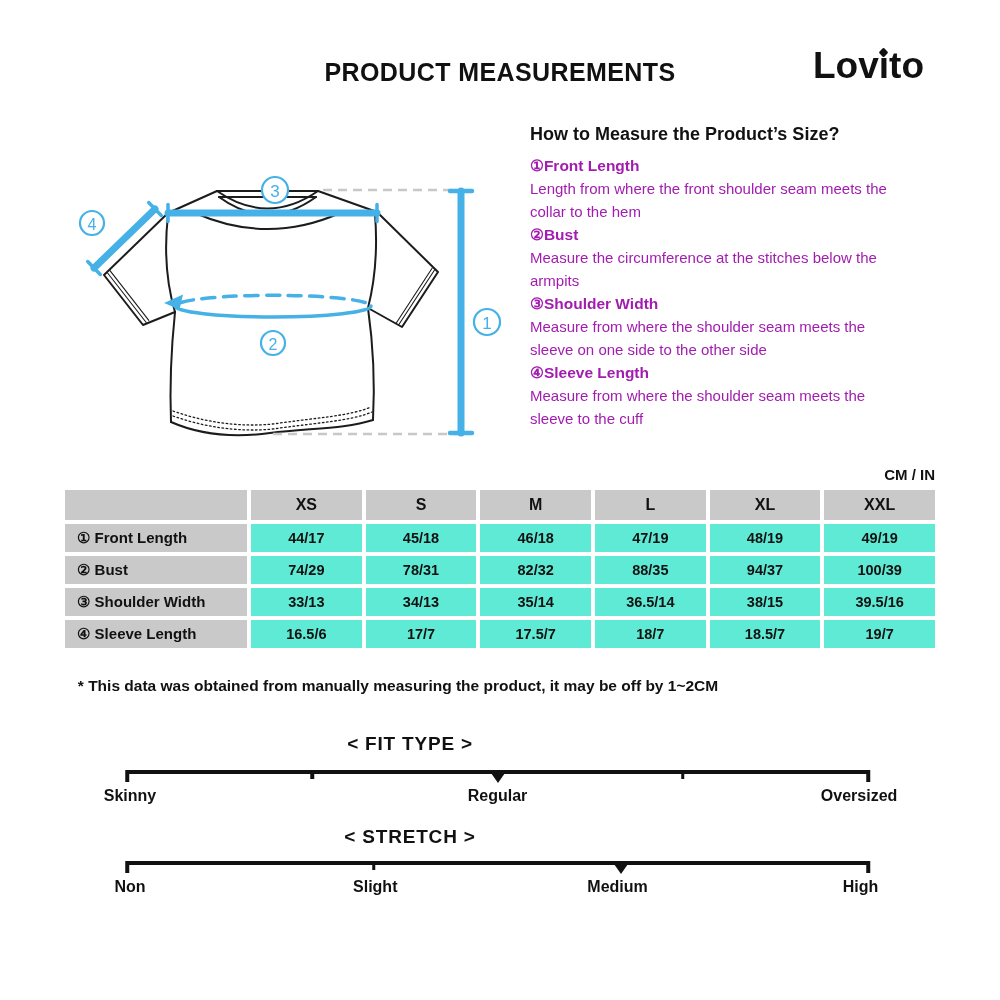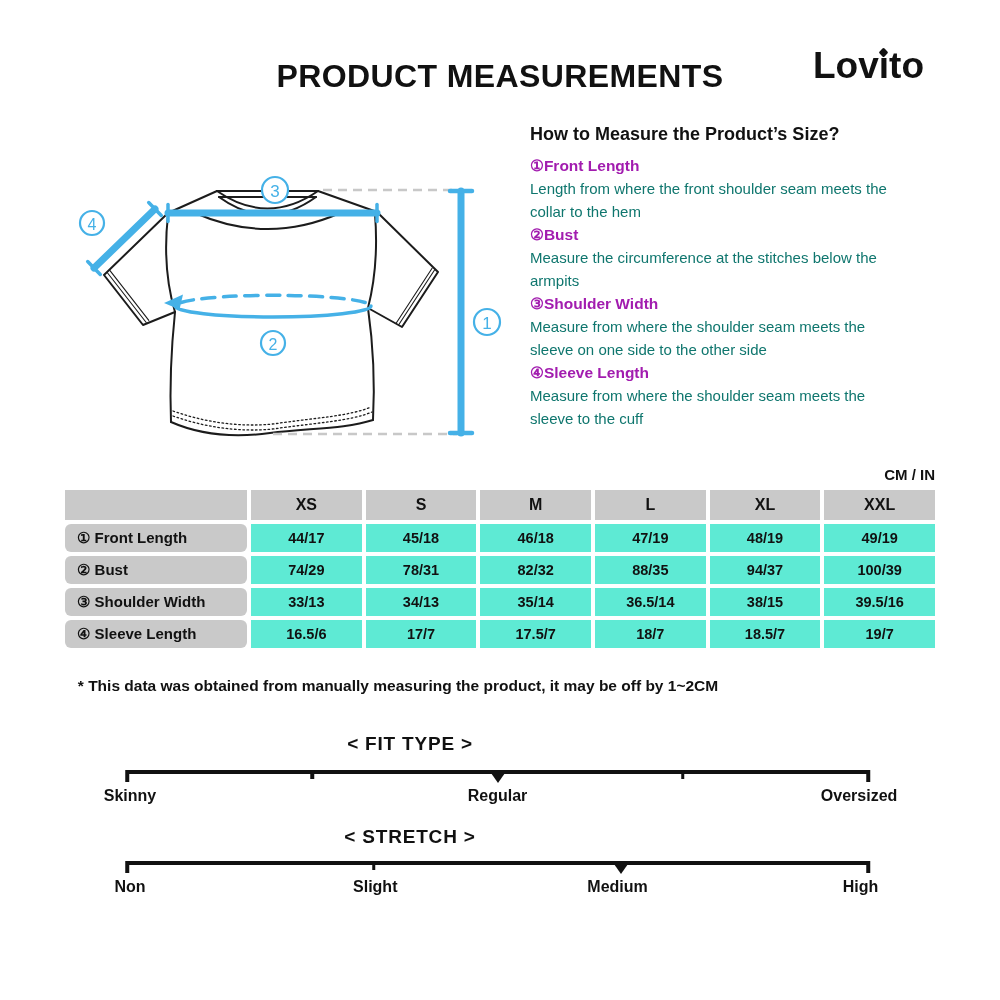--- a/index.html
+++ b/index.html
@@ -1,41 +1,41 @@
 <!DOCTYPE html>
 <html><head>
 <meta charset="utf-8">
 <style>
   * { margin:0; padding:0; box-sizing:border-box; }
   html,body { width:1000px; height:1000px; background:#ffffff; }
   body { position:relative; font-family:"Liberation Sans", sans-serif; color:#111; overflow:hidden; }
 
   .page-title { position:absolute; top:58px; left:0; width:1000px; text-align:center;
-                font-size:32px; font-weight:700; letter-spacing:.4px; }
+                font-size:25px; font-weight:700; letter-spacing:.4px; }
 
   .logo { position:absolute; top:47px; right:76px; font-size:37px; font-weight:700; line-height:1; }
   .logo-i { position:relative; display:inline-block; }
   .logo-dot { position:absolute; top:2px; left:1px; width:7px; height:7px; background:#111;
               transform:rotate(45deg); border-radius:1.5px; }
 
   .howto { position:absolute; left:530px; top:124px; width:368px; }
   .howto-heading { font-size:18px; font-weight:700; margin:0 0 9px 0; }
   .howto-label { font-size:15.5px; font-weight:700; line-height:23px; color:#a21caf; }
-  .howto-desc  { font-size:15px; color:#0f766e; line-height:23px; }
+  .howto-desc  { font-size:15px; color:#a21caf; line-height:23px; }
 
   .diagram { position:absolute; left:55px; top:150px; width:460px; height:320px; }
 
   .unit { position:absolute; top:466px; right:65px; font-size:15px; font-weight:700; }
 
   .size-table { position:absolute; left:65px; top:490px; width:870px;
                 display:grid; grid-template-columns:182px repeat(6,1fr); gap:4px; }
   .cell { display:flex; align-items:center; justify-content:center; }
   .th { background:#c9c9c9; height:30px; font-size:16px; font-weight:700; }
   .row-label { background:#c9c9c9; height:28px; justify-content:flex-start;
-               padding-left:12px; font-size:15px; font-weight:700;border-radius:6px; }
+               padding-left:12px; font-size:15px; font-weight:700; }
   .val { background:#5eead4; height:28px; font-size:14.5px; font-weight:700; }
 
   .note { position:absolute; top:677px; left:0; width:796px; text-align:center;
           font-size:15.5px; font-weight:700; }
 
   .scale-title { position:absolute; left:0; width:820px; text-align:center;
                  font-size:19px; font-weight:700; letter-spacing:.8px; }
   #fit-title { top:733px; }
   #stretch-title { top:826px; }
 

